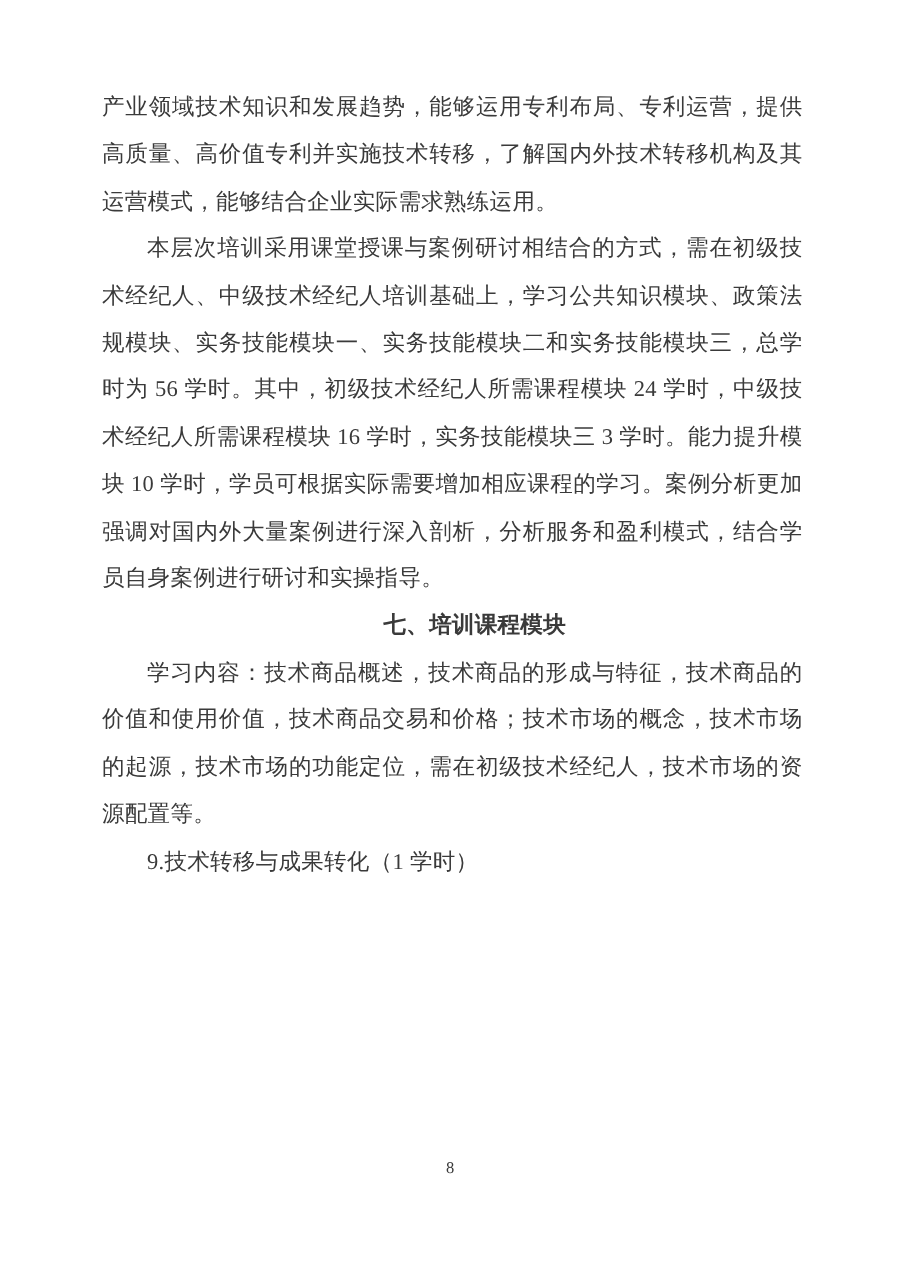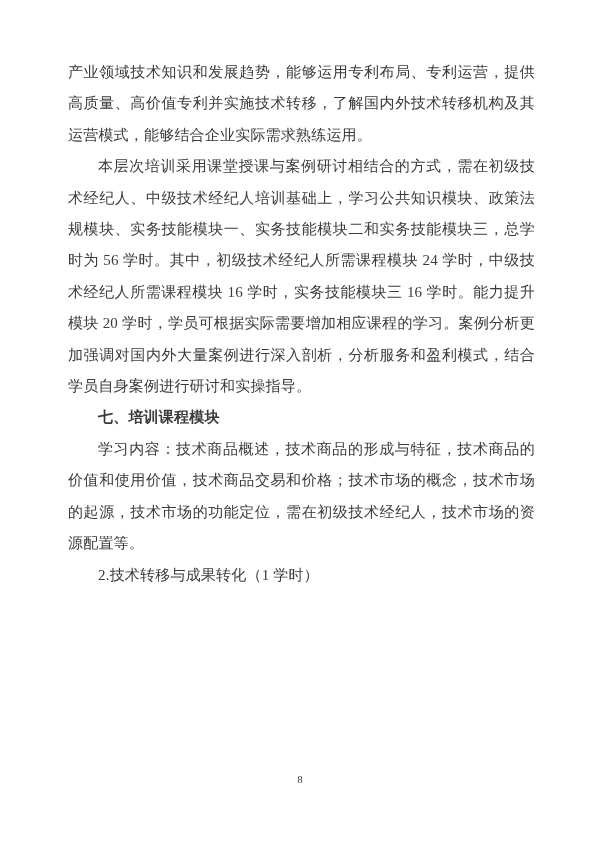--- a/index.html
+++ b/index.html
@@ -24,36 +24,36 @@
     font-size: 15px;
     line-height: 31.4px;
     text-align: justify;
     letter-spacing: 0.2px;
   }
   .page p.indent {
     text-indent: 2em;
   }
   .page p.heading {
     font-weight: bold;
-    text-align: left;
+    text-align: center;
   }
   .page-number {
     position: absolute;
     top: 772px;
     left: 0;
     width: 100%;
     text-align: center;
     font-size: 11px;
     line-height: 14px;
     color: #3a3a3a;
   }
 </style>
 </head>
 <body>
 
 <div class="page">
   <p class="body">产业领域技术知识和发展趋势，能够运用专利布局、专利运营，提供高质量、高价值专利并实施技术转移，了解国内外技术转移机构及其运营模式，能够结合企业实际需求熟练运用。</p>
-  <p class="body indent">本层次培训采用课堂授课与案例研讨相结合的方式，需在初级技术经纪人、中级技术经纪人培训基础上，学习公共知识模块、政策法规模块、实务技能模块一、实务技能模块二和实务技能模块三，总学时为 56 学时。其中，初级技术经纪人所需课程模块 24 学时，中级技术经纪人所需课程模块 16 学时，实务技能模块三 16 学时。能力提升模块 20 学时，学员可根据实际需要增加相应课程的学习。案例分析更加强调对国内外大量案例进行深入剖析，分析服务和盈利模式，结合学员自身案例进行研讨和实操指导。</p>
+  <p class="body indent">本层次培训采用课堂授课与案例研讨相结合的方式，需在初级技术经纪人、中级技术经纪人培训基础上，学习公共知识模块、政策法规模块、实务技能模块一、实务技能模块二和实务技能模块三，总学时为 56 学时。其中，初级技术经纪人所需课程模块 24 学时，中级技术经纪人所需课程模块 16 学时，实务技能模块三 3 学时。能力提升模块 10 学时，学员可根据实际需要增加相应课程的学习。案例分析更加强调对国内外大量案例进行深入剖析，分析服务和盈利模式，结合学员自身案例进行研讨和实操指导。</p>
   <p class="heading indent">七、培训课程模块</p>
   <p class="body indent">学习内容：技术商品概述，技术商品的形成与特征，技术商品的价值和使用价值，技术商品交易和价格；技术市场的概念，技术市场的起源，技术市场的功能定位，需在初级技术经纪人，技术市场的资源配置等。</p>
-  <p class="body indent">2.技术转移与成果转化（1 学时）</p>
+  <p class="body indent">9.技术转移与成果转化（1 学时）</p>
   <div class="page-number">8</div>
 </div>
 
 </body></html>

